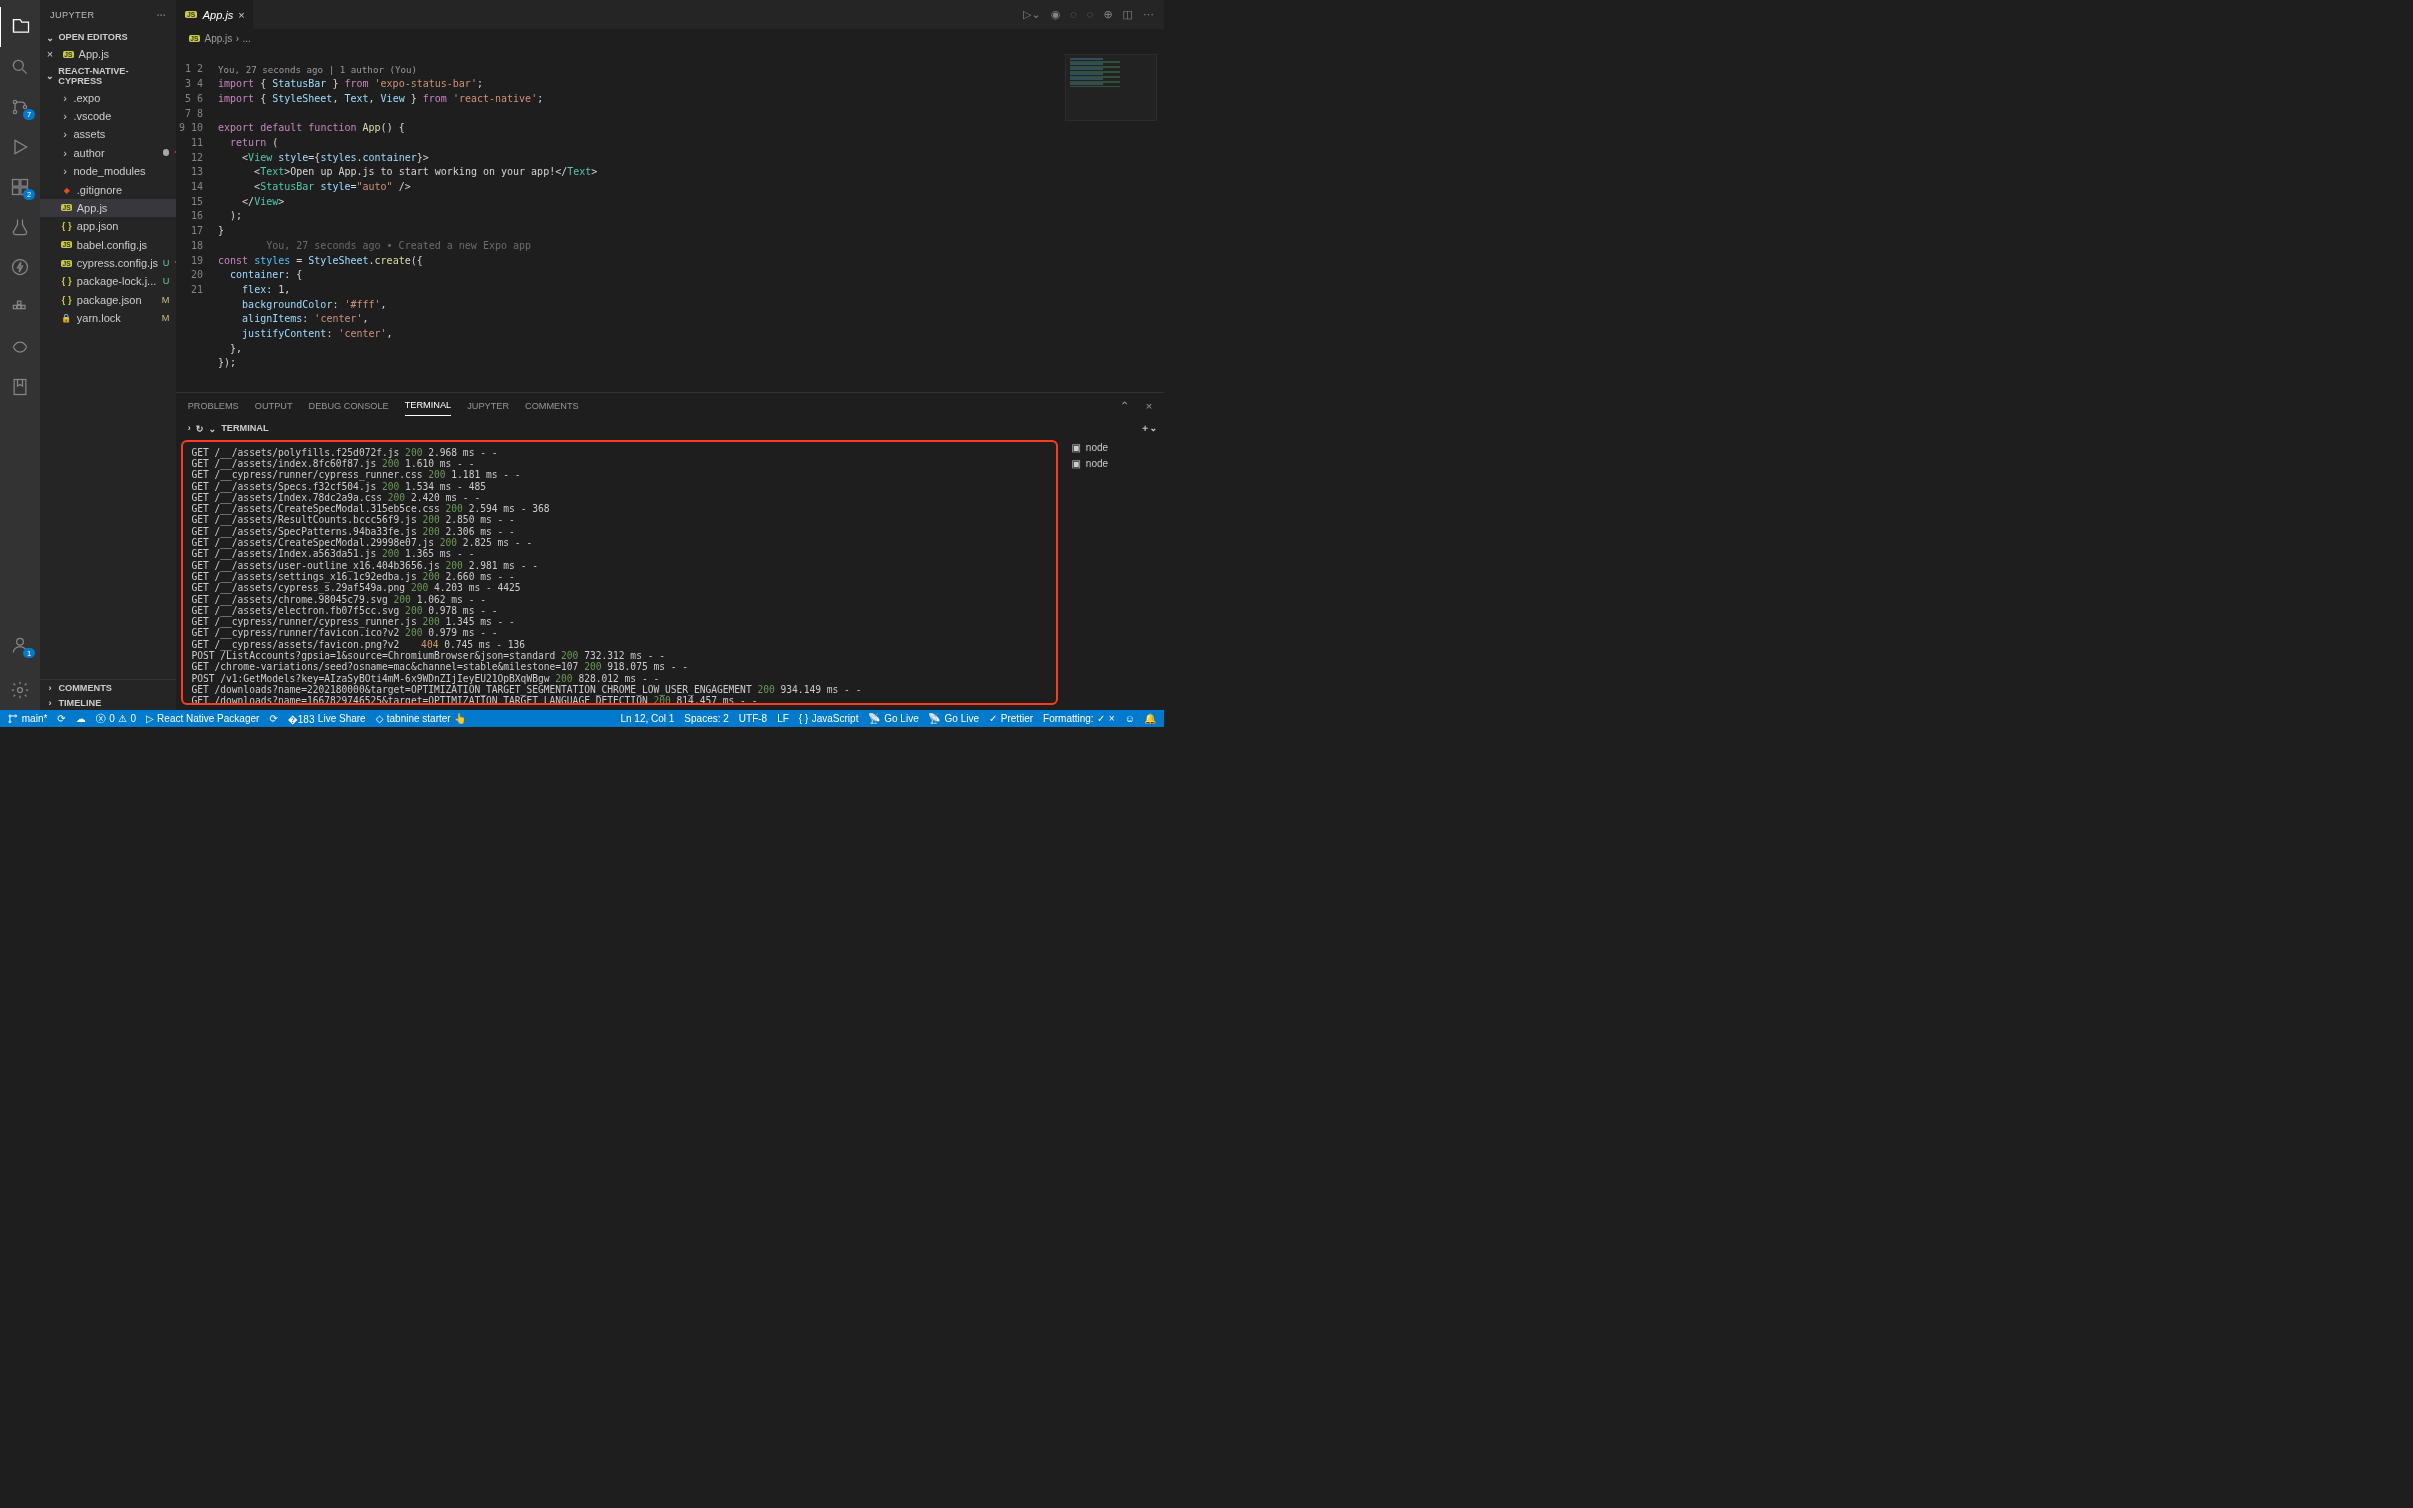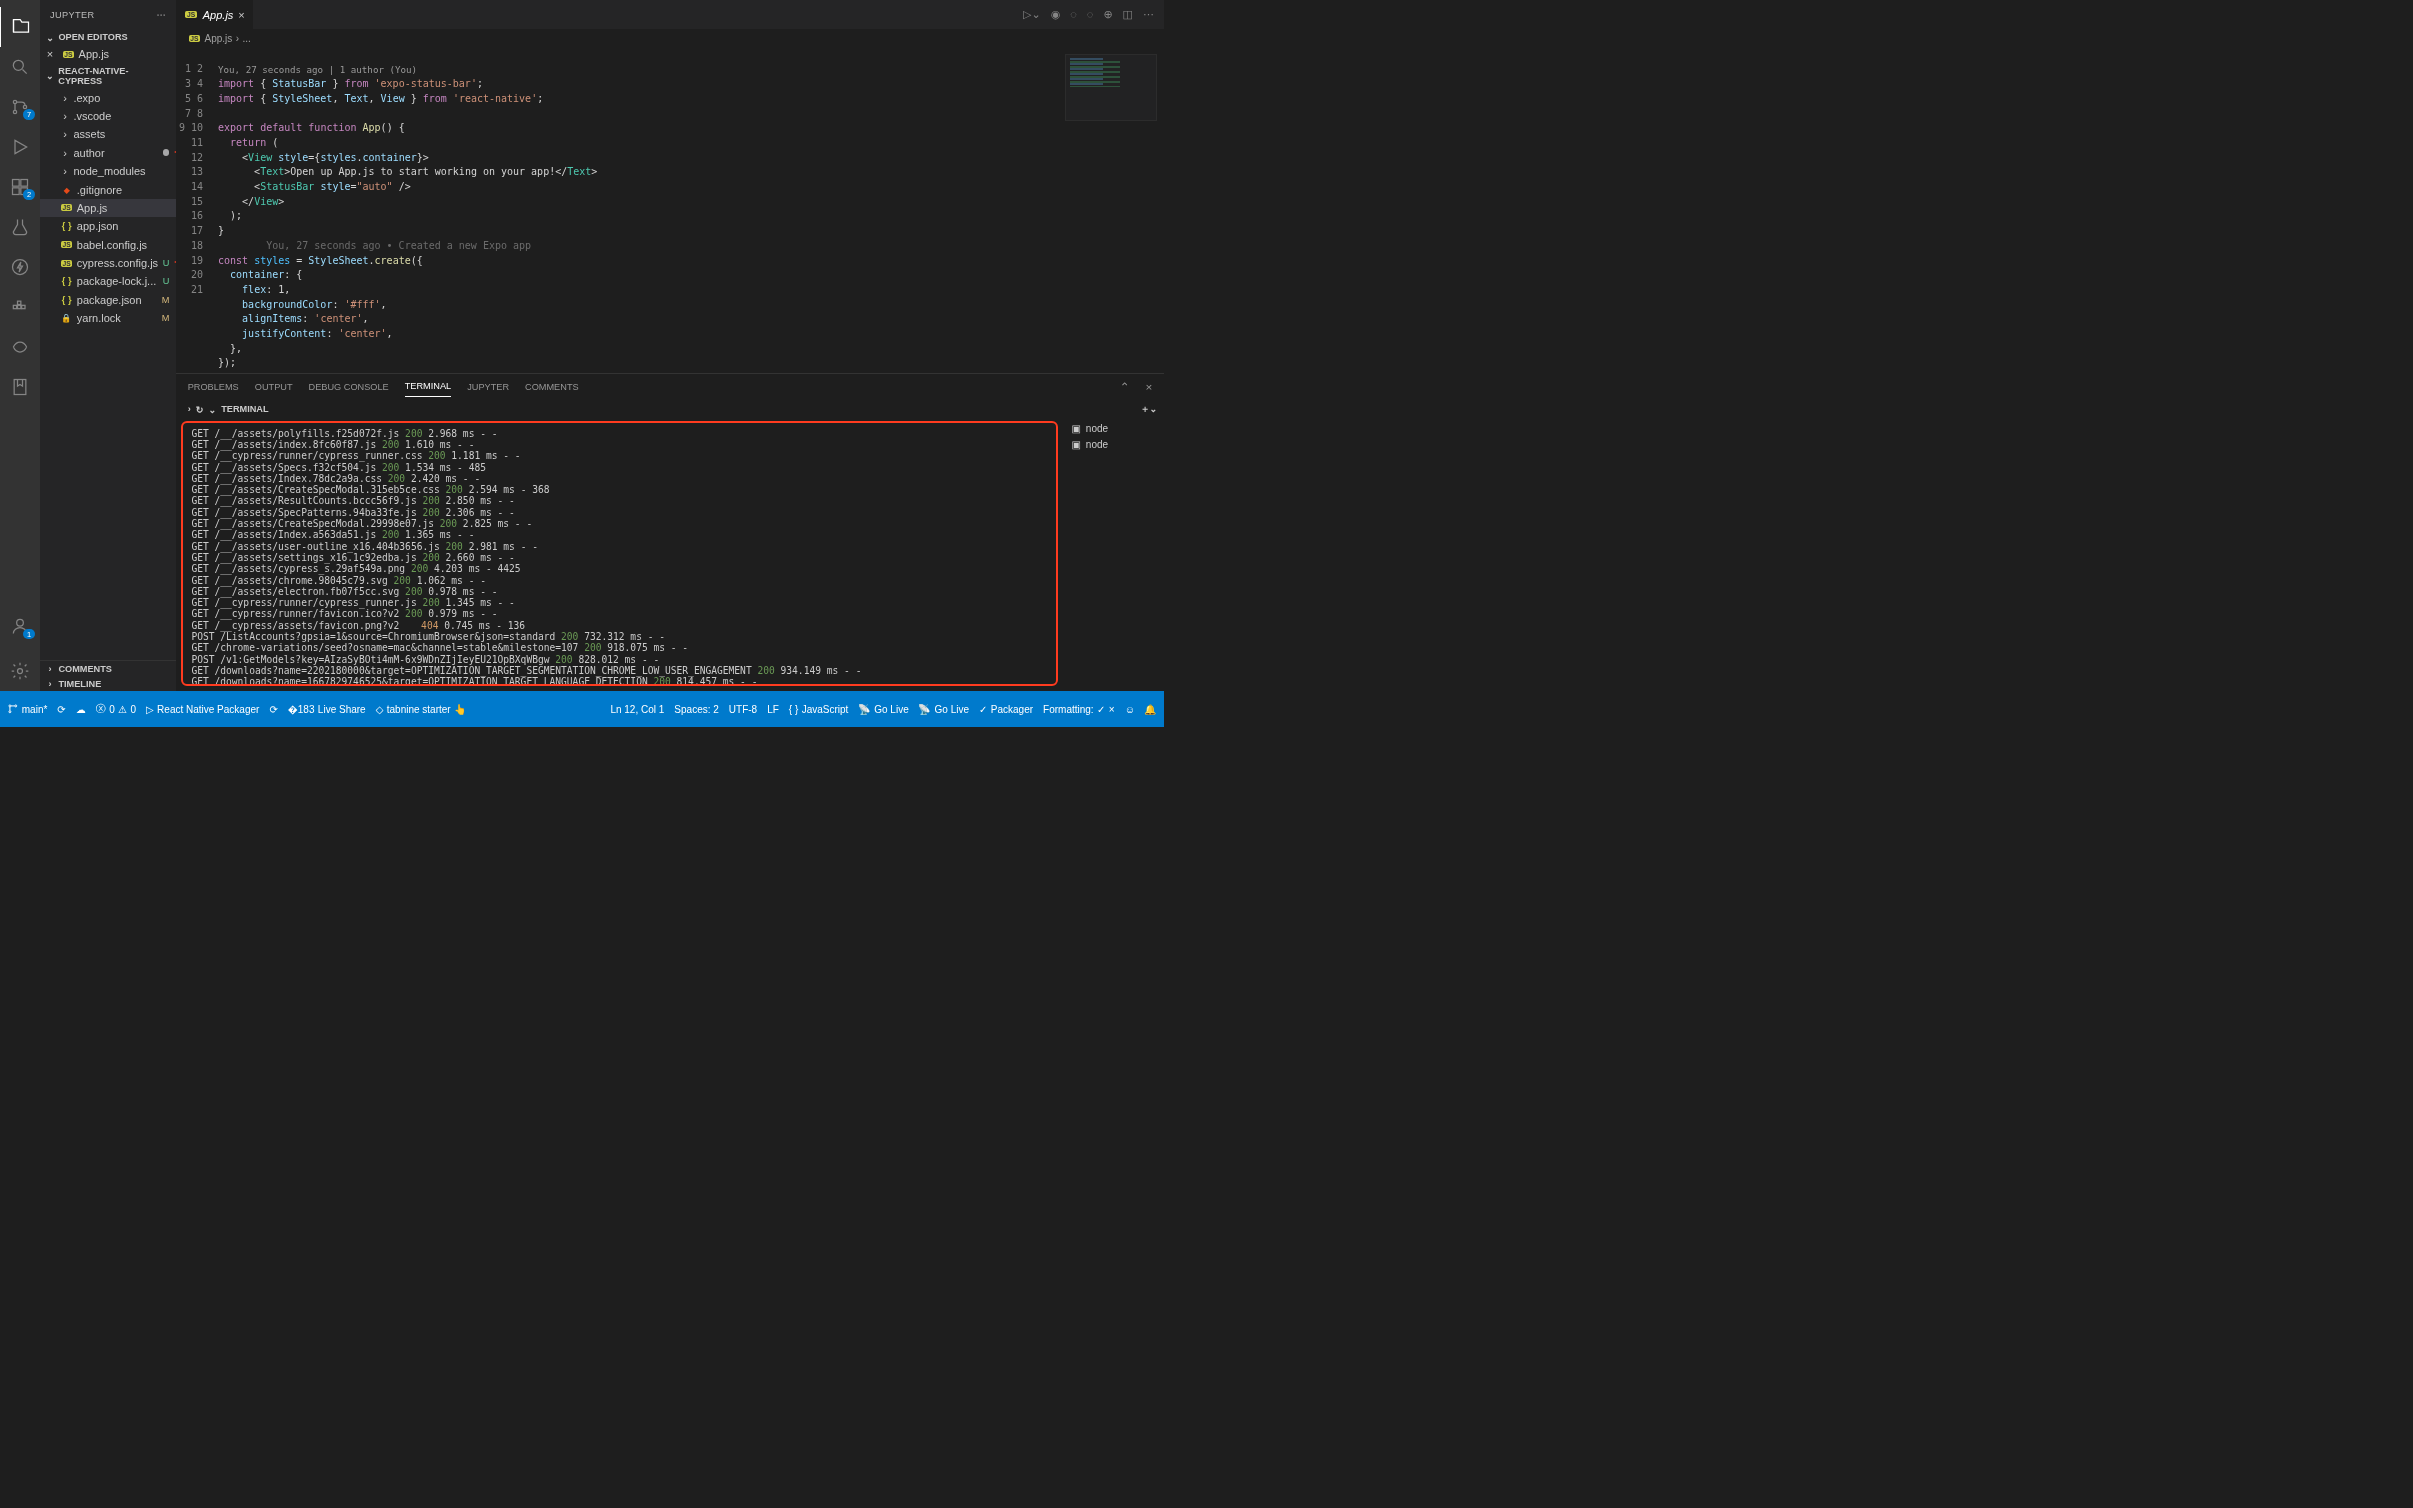--- a/index.html
+++ b/index.html
@@ -125,21 +125,21 @@
   padding: 5px 8.4px; color: #ccc; overflow: hidden; white-space: pre;
   border: 2.5px solid #ff3b1f; border-radius: 6px; margin: 1.7px 5px 5px 5px;
 }
 .terminal-side {
   width: 101px; padding: 1.7px 6.7px; font-size: 10px; color: #ccc;
 }
 .terminal-side .trow { display: flex; align-items: center; gap: 5px; padding: 2.5px 1.7px; cursor: pointer; }
 .green { color: #6a9955; }
 .orange { color: #d19a66; margin-left: 16px; }
 .status-bar {
-  height: 36px; background: #007acc; color: #fff; display: flex;
+  height: 17px; background: #007acc; color: #fff; display: flex;
   align-items: center; font-size: 10px; padding: 0 6.7px; gap: 10px;
 }
 .status-bar .sitem { display: flex; align-items: center; gap: 3.4px; cursor: pointer; }
 .status-bar .spacer { flex: 1; }
 .status-bar svg { width: 11.7px; height: 11.7px; }
 .arrow {
   position: absolute; width: 50px; height: 11.7px;
 }
 .arrow-head {
   position:absolute; left:0; top:0; width:0; height:0;
@@ -543,21 +543,21 @@
   <div class="sitem">
       <span>📡</span>
       <span>Go Live</span>
     </div>
   <div class="sitem">
       <span>📡</span>
       <span>Go Live</span>
     </div>
   <div class="sitem">
       <span>✓</span>
-      <span>Packager</span>
+      <span>Prettier</span>
     </div>
   <div class="sitem">
       <span>Formatting:</span>
       <span>✓</span>
       <span>×</span>
     </div>
   <div class="sitem">☺</div>
   <div class="sitem">🔔</div>
 </div>
 

